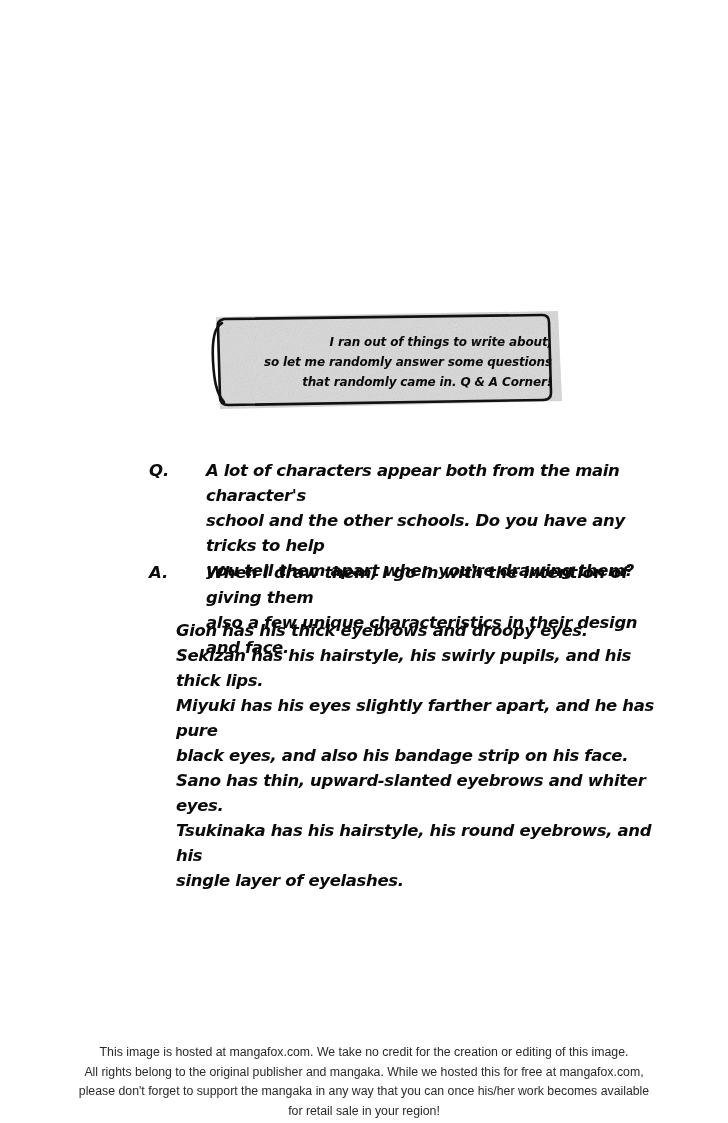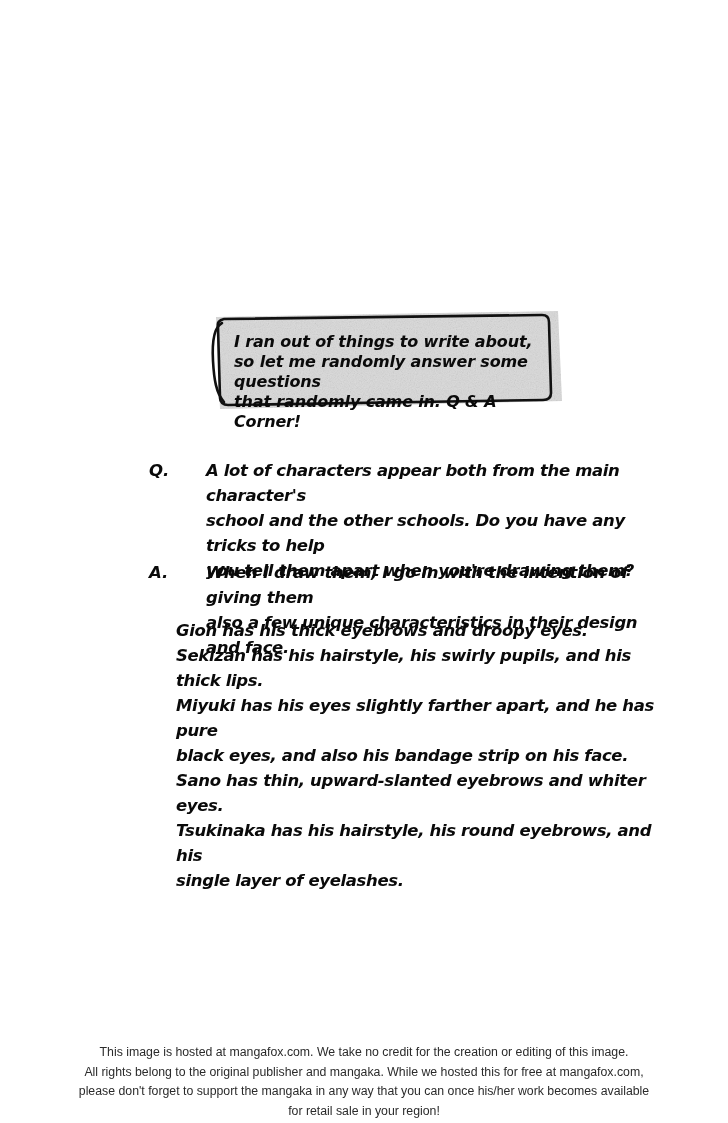--- a/index.html
+++ b/index.html
@@ -39,25 +39,26 @@
     display: block;
   }
   .bubble-text {
     position: absolute;
     left: 28px;
     top: 27px;
     width: 318px;
     font-family: "DejaVu Sans", sans-serif;
     font-style: italic;
     font-weight: 600;
-    font-size: 16px;
+    font-size: 12px;
     line-height: 20px;
     letter-spacing: -0.15px;
     color: #0a0a0a;
     white-space: pre-line;
+    text-align: right;
   }
 
   .qa-row {
     position: absolute;
     display: flex;
     align-items: flex-start;
   }
   .qa-label {
     width: 27px;
     flex: 0 0 27px;

